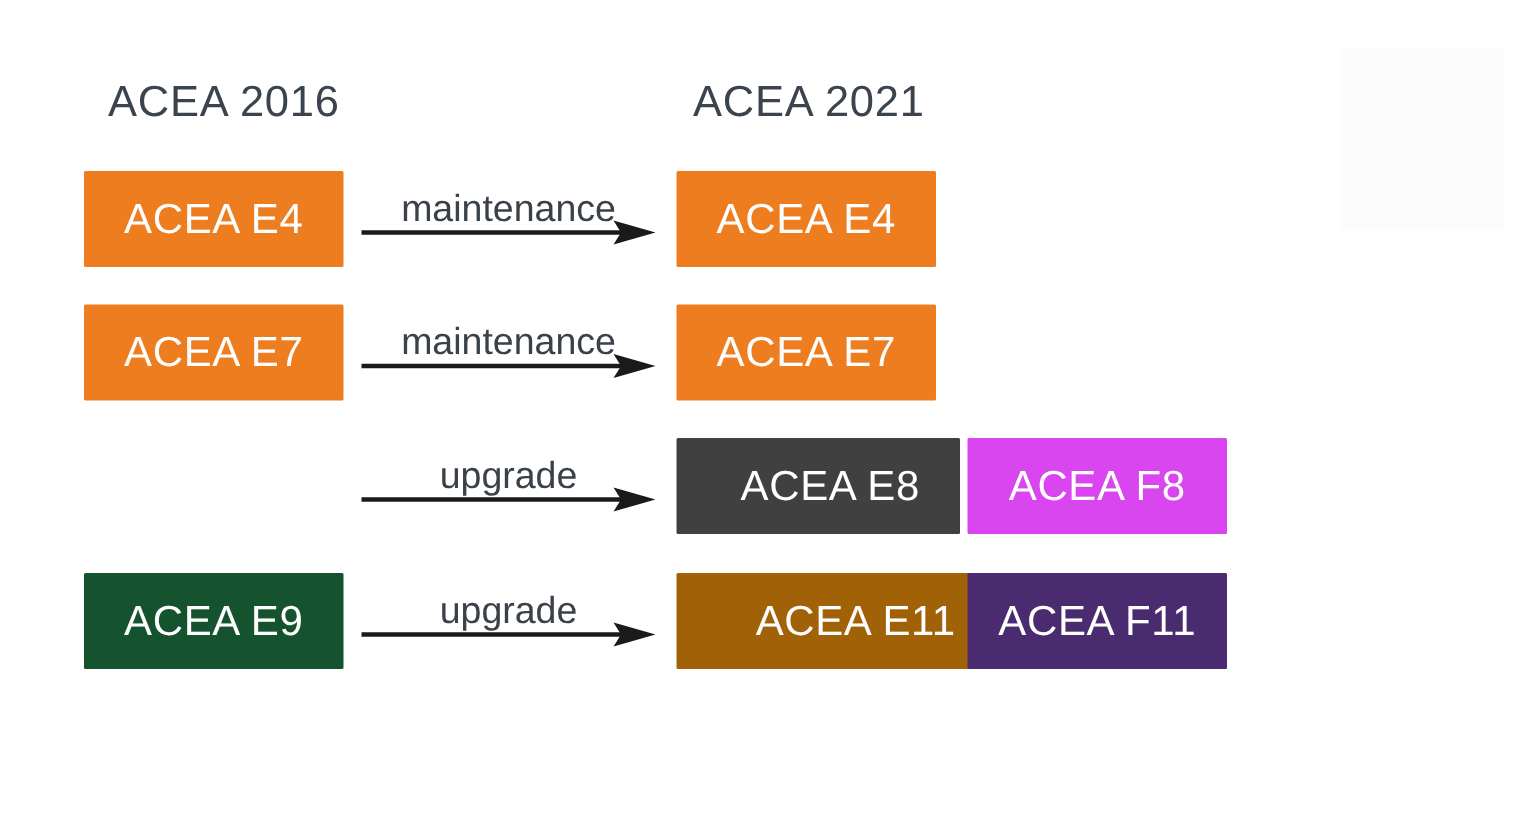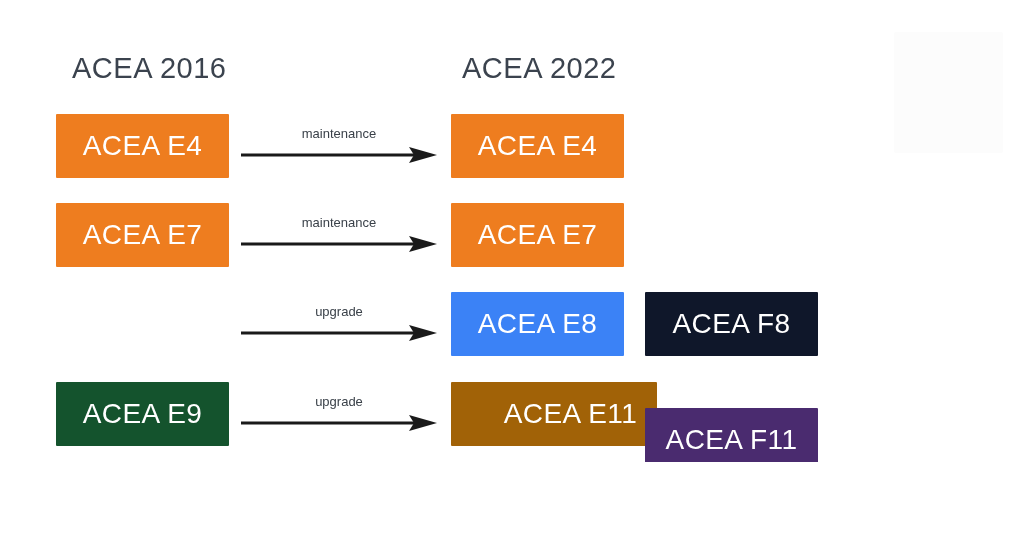--- a/index.html
+++ b/index.html
@@ -63,21 +63,21 @@
   .box.src   { left: 56px;  }
   .box.tgt   { left: 451px; }
   .box.extra { left: 645px; }
 
   .relation {
     position: absolute;
     left: 241px;
     width: 196px;
     top: 13px;
     text-align: center;
-    font-size: 13px;
+    font-size: 25px;
     line-height: 1;
     white-space: nowrap;
   }
   .arrow {
     position: absolute;
     left: 240px;
     top: 31px;
     width: 198px;
     height: 20px;
   }
@@ -86,21 +86,21 @@
 </head>
 <body>
 
 <div class="canvas">
 
   <div class="artifact artifact-tr"></div>
   <div class="artifact artifact-bl"></div>
 
   <div class="heading heading-left" style="color: rgb(59, 67, 78);">ACEA 2016</div>
 
-  <div class="heading heading-right" style="color: rgb(59, 67, 78);">ACEA 2022</div>
+  <div class="heading heading-right" style="color: rgb(59, 67, 78);">ACEA 2021</div>
 
   <div class="row row-0">
     <div class="box src" style="background-color: rgb(238, 125, 31); color: rgb(255, 255, 255);">ACEA E4</div>
     <div class="relation" style="color: rgb(58, 65, 73);">maintenance</div>
     <svg class="arrow" viewBox="0 0 198 20" xmlns="http://www.w3.org/2000/svg">
       <line x1="1" y1="10" x2="176" y2="10" style="stroke: rgb(26, 26, 26);"></line>
       <polygon points="169,2 197,10 169,18 174,10" style="fill: rgb(26, 26, 26);"></polygon>
     </svg>
     <div class="box tgt" style="background-color: rgb(238, 125, 31); color: rgb(255, 255, 255);">ACEA E4</div>
   </div>
@@ -114,28 +114,28 @@
     </svg>
     <div class="box tgt" style="background-color: rgb(238, 125, 31); color: rgb(255, 255, 255);">ACEA E7</div>
   </div>
 
   <div class="row row-2">
     <div class="relation" style="color: rgb(58, 65, 73);">upgrade</div>
     <svg class="arrow" viewBox="0 0 198 20" xmlns="http://www.w3.org/2000/svg">
       <line x1="1" y1="10" x2="176" y2="10" style="stroke: rgb(26, 26, 26);"></line>
       <polygon points="169,2 197,10 169,18 174,10" style="fill: rgb(26, 26, 26);"></polygon>
     </svg>
-    <div class="box tgt" style="background-color: #3b82f6; color: rgb(255, 255, 255);">ACEA E8</div>
-    <div class="box extra" style="background-color: #0f172a; color: rgb(255, 255, 255);">ACEA F8</div>
+    <div class="box tgt" style="background-color: #404040; color: rgb(255, 255, 255); padding-left: 16px;">ACEA E8</div>
+    <div class="box extra" style="background-color: #d946ef; color: rgb(255, 255, 255);">ACEA F8</div>
   </div>
 
   <div class="row row-3">
     <div class="box src" style="background-color: #14532d; color: rgb(255, 255, 255);">ACEA E9</div>
     <div class="relation" style="color: rgb(58, 65, 73);">upgrade</div>
     <svg class="arrow" viewBox="0 0 198 20" xmlns="http://www.w3.org/2000/svg">
       <line x1="1" y1="10" x2="176" y2="10" style="stroke: rgb(26, 26, 26);"></line>
       <polygon points="169,2 197,10 169,18 174,10" style="fill: rgb(26, 26, 26);"></polygon>
     </svg>
     <div class="box tgt" style="background-color: #a16207; color: rgb(255, 255, 255); padding-left: 33px;">ACEA E11</div>
-    <div class="box extra" style="background-color: rgb(74, 43, 111); color: rgb(255, 255, 255); margin-top: 26px;">ACEA F11</div>
+    <div class="box extra" style="background-color: rgb(74, 43, 111); color: rgb(255, 255, 255);">ACEA F11</div>
   </div>
 
 </div>
 
 </body></html>

